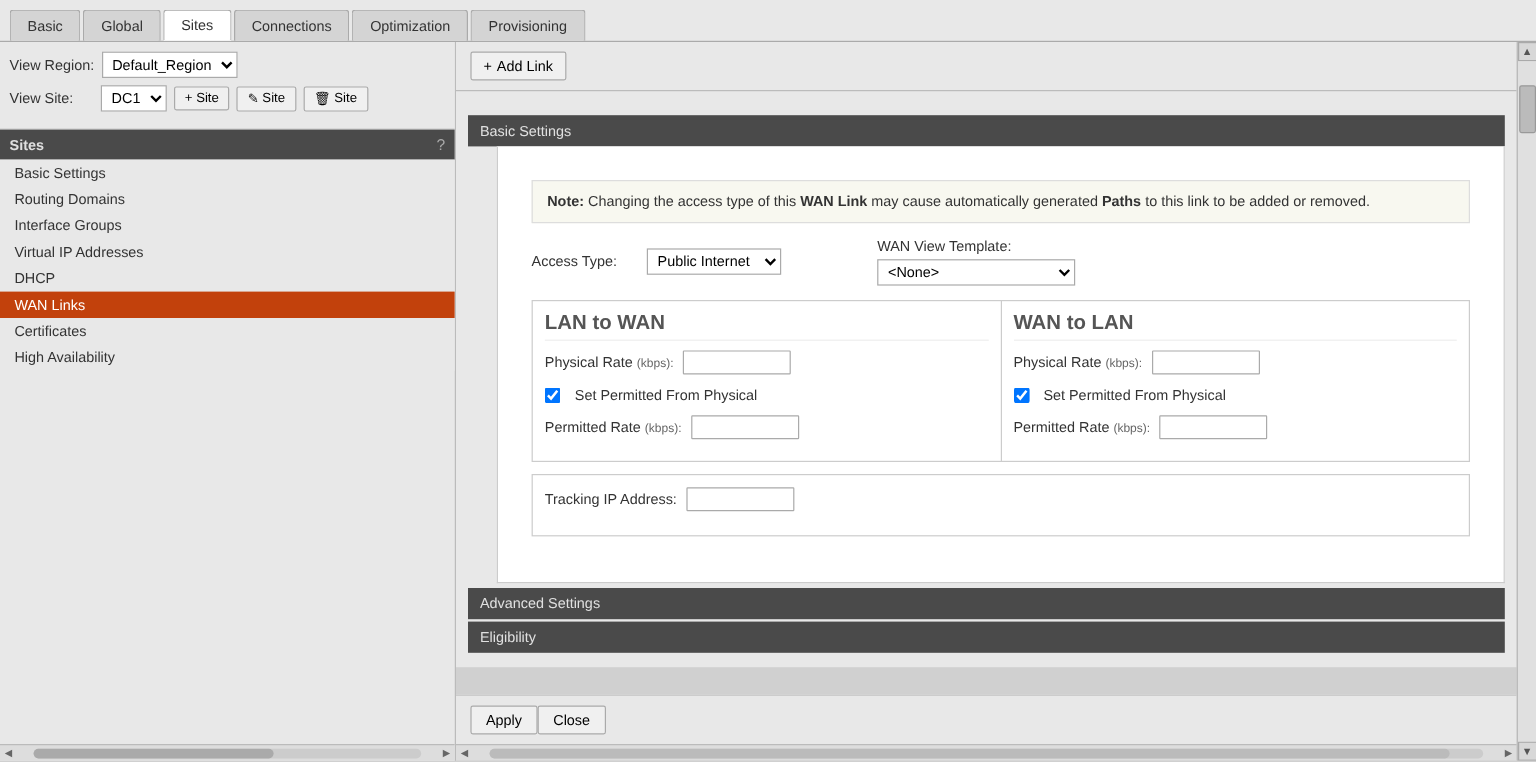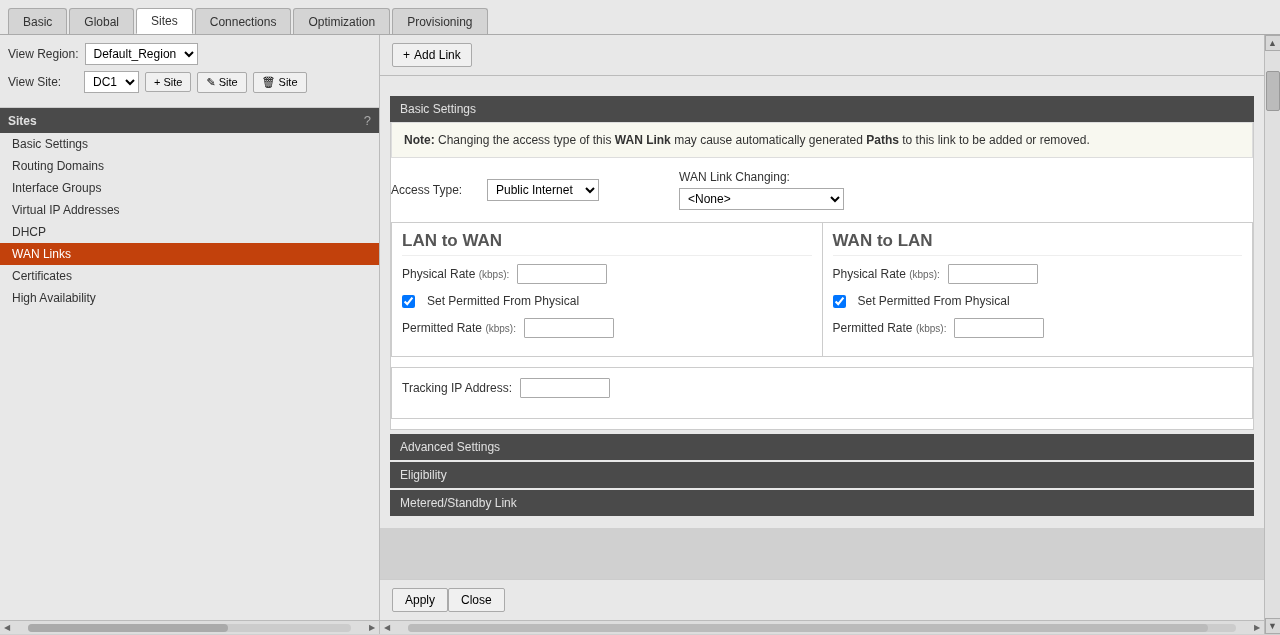--- a/index.html
+++ b/index.html
@@ -47,21 +47,21 @@
     .add-link-bar { background: #e8e8e8; border-bottom: 1px solid #bbb; padding: 8px 12px; display: flex; align-items: center; }
     .add-link-btn { display: flex; align-items: center; gap: 4px; padding: 4px 10px; background: #f0f0f0; border: 1px solid #aaa; cursor: pointer; font-size: 12px; border-radius: 2px; }
 
     
     .wan-content { padding: 10px; background: #e8e8e8; }
 
     
     .section-header { background: #4a4a4a; color: #e0e0e0; padding: 6px 10px; font-size: 12px; margin-bottom: 0; border-radius: 0; cursor: pointer; }
 
     
-    .section-body { background: #fff; border: 1px solid #ccc; border-top: none; padding: 0; margin-bottom: 2px; }
+    .section-body { background: #fff; border: 1px solid #ccc; border-top: none; padding: 28px; margin-bottom: 2px; margin-left: 24px; }
 
     
     .note-box { background: #f8f8f0; border: 1px solid #ddd; padding: 8px 12px; margin-bottom: 12px; font-size: 12px; line-height: 1.5; }
     .note-box strong { font-weight: bold; }
 
     
     .form-row { display: flex; align-items: center; margin-bottom: 10px; gap: 8px; }
     .form-label { font-size: 12px; color: #333; min-width: 90px; }
 
     
@@ -209,21 +209,21 @@
                   <div class="access-row">
                     <div class="access-group">
                       <label class="form-label">Access Type:</label>
                       <select>
                         <option>Public Internet</option>
                         <option>Private MPLS</option>
                         <option>Private Intranet</option>
                       </select>
                     </div>
                     <div class="wan-template-group" style="margin-left: 60px;">
-                      <label class="wan-template-label">WAN Link Changing:</label>
+                      <label class="wan-template-label">WAN View Template:</label>
                       <div style="display: flex; align-items: center; gap: 4px;">
                         <select style="width: 165px;">
                           <option>&lt;None&gt;</option>
                         </select>
                       </div>
                     </div>
                   </div>
 
                   <div class="two-col">
 
@@ -273,23 +273,20 @@
               </div>
 
               <div class="section-collapsed" style="margin-top: 4px;">
                 <div class="section-header">Advanced Settings</div>
               </div>
 
               <div class="section-collapsed" style="margin-top: 2px;">
                 <div class="section-header">Eligibility</div>
               </div>
 
-              <div class="section-collapsed" style="margin-top: 2px;">
-                <div class="section-header">Metered/Standby Link</div>
-              </div>
 
             </div>
           </div>
 
           <div class="bottom-bar">
             <button class="btn-apply">Apply</button>
             <button class="btn-close">Close</button>
           </div>
 
           <div class="bottom-scrollbar">

